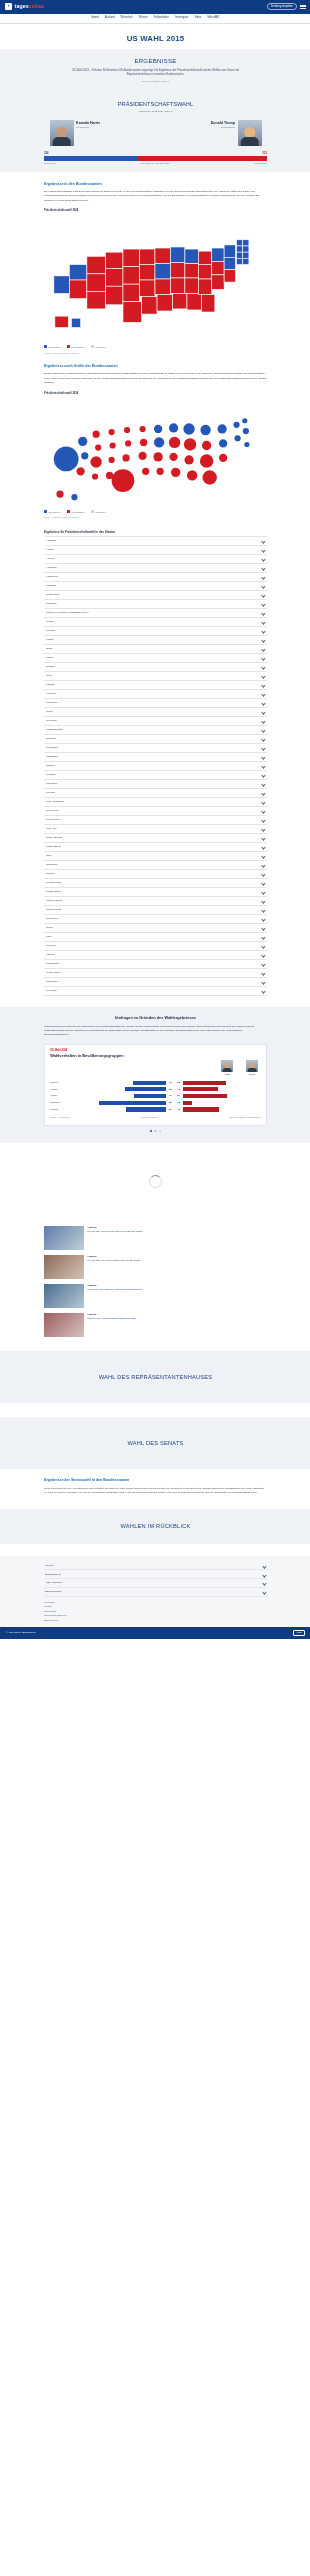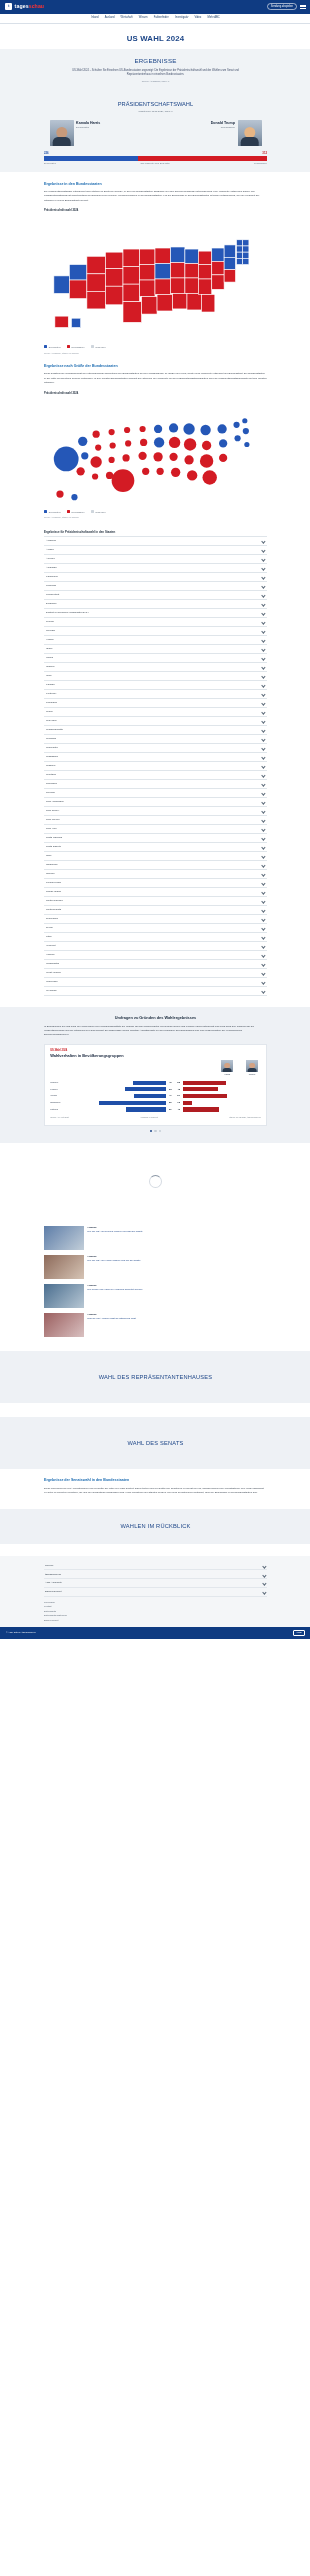--- a/index.html
+++ b/index.html
@@ -225,21 +225,21 @@
     <span>Ausland</span>
     <span>Wirtschaft</span>
     <span>Wissen</span>
     <span>Faktenfinder</span>
     <span>Investigativ</span>
     <span>Video</span>
     <span>Mehr ABC</span>
   </div>
 
   <div class="page-head">
-    <h1>US WAHL 2024</h1>
+    <h1>US WAHL 2015</h1>
   </div>
 
   <div class="section-band">
     <h2>ERGEBNISSE</h2>
     <p class="band-sub">US-Wahl 2024 – Schalten Sie Einzelnen US-Bundesstaaten angezeigt: Die Ergebnisse der Präsidentschaftswahl und der Wahlen zum Senat und Repräsentantenhaus in einzelnen Bundesstaaten.</p>
     <div class="band-meta">Quelle: AP/Edison, offen: 0</div>
   </div>
 
   <div class="result-wrap">
     <div class="result-title">PRÄSIDENTSCHAFTSWAHL</div>

